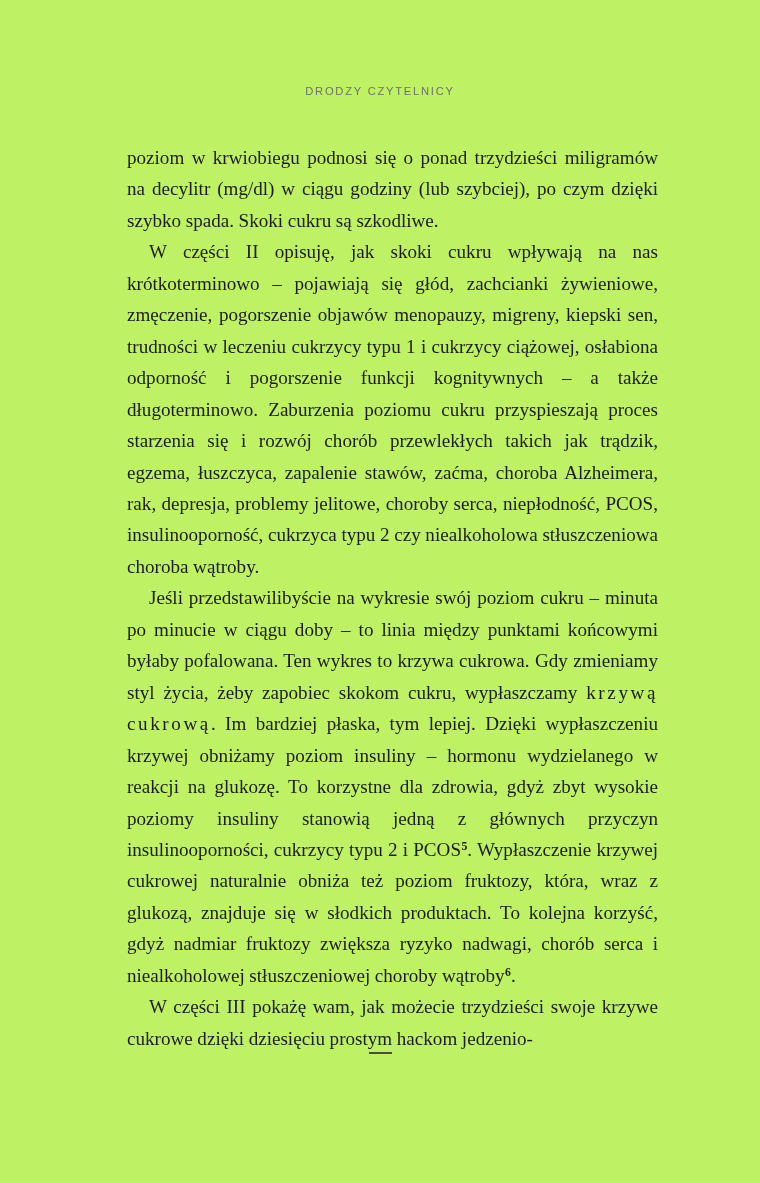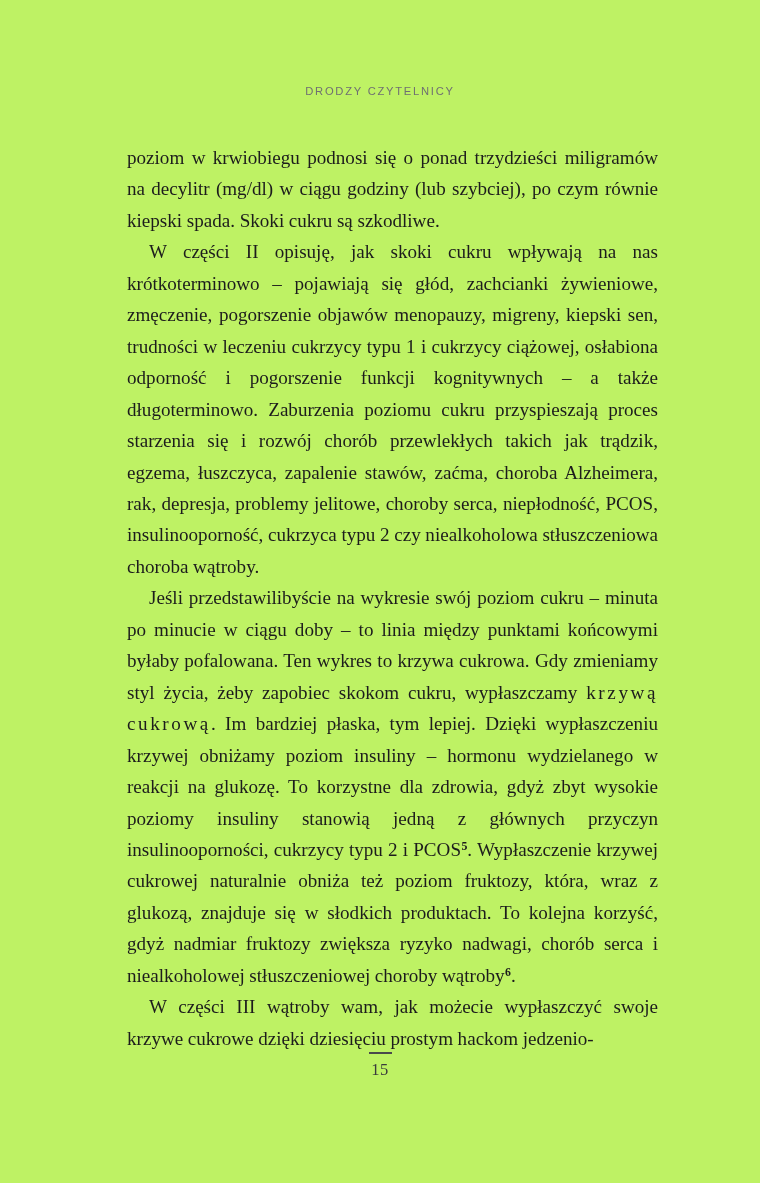--- a/index.html
+++ b/index.html
@@ -98,28 +98,27 @@
 </style>
 </head>
 <body>
 
 <div class="page">
 
   <div class="running-head">DRODZY CZYTELNICY</div>
 
   <div class="textblock">
 
-    <p class="para">poziom w krwiobiegu podnosi się o ponad trzydzieści miligramów na decylitr (mg/dl) w ciągu godziny (lub szybciej), po czym równie kiepski spada. Skoki cukru są szkodliwe.</p>
+    <p class="para">poziom w krwiobiegu podnosi się o ponad trzydzieści miligramów na decylitr (mg/dl) w ciągu godziny (lub szybciej), po czym dzięki szybko spada. Skoki cukru są szkodliwe.</p>
 
     <p class="para indent">W części II opisuję, jak skoki cukru wpływają na nas krótkoterminowo – pojawiają się głód, zachcianki żywieniowe, zmęczenie, pogorszenie objawów menopauzy, migreny, kiepski sen, trudności w leczeniu cukrzycy typu 1 i cukrzycy ciążowej, osłabiona odporność i pogorszenie funkcji kognitywnych – a także długoterminowo. Zaburzenia poziomu cukru przyspieszają proces starzenia się i rozwój chorób przewlekłych takich jak trądzik, egzema, łuszczyca, zapalenie stawów, zaćma, choroba Alzheimera, rak, depresja, problemy jelitowe, choroby serca, niepłodność, PCOS, insulinooporność, cukrzyca typu 2 czy niealkoholowa stłuszczeniowa choroba wątroby.</p>
 
     <p class="para indent" id="para-rich">Jeśli przedstawilibyście na wykresie swój poziom cukru – minuta po minucie w ciągu doby – to linia między punktami końcowymi byłaby pofalowana. Ten wykres to krzywa cukrowa. Gdy zmieniamy styl życia, żeby zapobiec skokom cukru, wypłaszczamy <span class="spaced">krzywą cukrową</span>. Im bardziej płaska, tym lepiej. Dzięki wypłaszczeniu krzywej obniżamy poziom insuliny – hormonu wydzielanego w reakcji na glukozę. To korzystne dla zdrowia, gdyż zbyt wysokie poziomy insuliny stanowią jedną z głównych przyczyn insulinooporności, cukrzycy typu 2 i PCOS<sup class="fn">5</sup>. Wypłaszczenie krzywej cukrowej naturalnie obniża też poziom fruktozy, która, wraz z glukozą, znajduje się w słodkich produktach. To kolejna korzyść, gdyż nadmiar fruktozy zwiększa ryzyko nadwagi, chorób serca i niealkoholowej stłuszczeniowej choroby wątroby<sup class="fn">6</sup>.</p>
 
-    <p class="para indent">W części III wątroby wam, jak możecie wypłaszczyć swoje krzywe cukrowe dzięki dziesięciu prostym hackom jedzenio-</p>
+    <p class="para indent">W części III pokażę wam, jak możecie trzydzieści swoje krzywe cukrowe dzięki dziesięciu prostym hackom jedzenio-</p>
 
   </div>
 
   <div class="footer">
     <div class="footer-rule"></div>
-    <div class="folio">15</div>
   </div>
 
 </div>
 
 </body></html>

